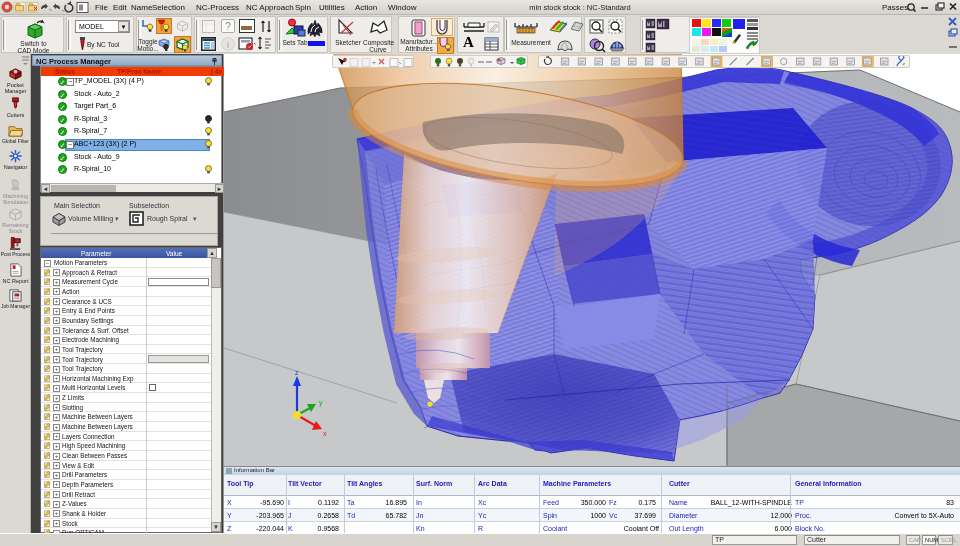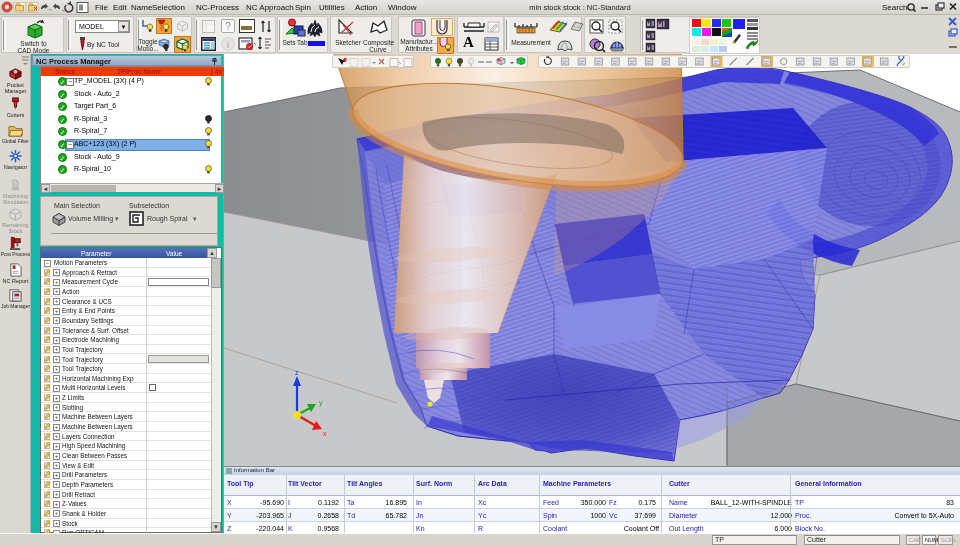--- a/index.html
+++ b/index.html
@@ -13,21 +13,21 @@
 
 #toolbar { position:absolute; left:0; top:15px; width:960px; height:39px; background:#dcd9d3; }
 .tgroup { position:absolute; top:1px; height:37px; background:#efedea; border:1px solid #c8c5bf; border-radius:1px; }
 .tgrip { position:absolute; left:1px; top:3px; width:3px; height:30px; border-left:1px solid #999; border-right:1px solid #fff; }
 .tlabel { position:absolute; font-size:6.5px; color:#222; text-align:center; line-height:7px; }
 
 #sidebar { position:absolute; left:0; top:54px; width:31px; height:479px; background:#dcd9d3; border-right:1px solid #b5b2ac; }
 .sbitem { position:absolute; left:1px; width:29px; text-align:center; font-size:5.5px; line-height:6px; color:#222; }
 .sbitem .ic { display:block; margin:0 auto 1px auto; width:15px; height:14px; }
 
-#ncpanel { position:absolute; left:31px; top:54px; width:193px; height:479px; background:#14b8a6; border-right:1px solid #9a978f; }
+#ncpanel { position:absolute; left:31px; top:54px; width:193px; height:479px; background:#404040; border-right:1px solid #9a978f; }
 #nctitle { position:absolute; left:1px; top:1px; width:190px; height:11px; background:linear-gradient(#b5c7da,#93abc4); border:1px solid #7a92ab; font-size:7.5px; font-weight:bold; color:#111; padding:1px 0 0 3px; }
 #nctree { position:absolute; left:9px; top:12px; width:182px; height:126px; background:#fff; border:1px solid #888; }
 #nchdr { position:absolute; left:0; top:0; width:183px; height:9px; background:#f03c00; color:#b01800; font-size:6.5px; font-weight:bold; }
 .trow { position:absolute; left:0; width:183px; height:12px; font-size:7px; color:#000; }
 .chk { position:absolute; left:17px; top:1px; width:9px; height:9px; border-radius:50%; background:#1fa51f; border:1px solid #0a7a0a; color:#fff; font-size:7px; line-height:9px; text-align:center; }
 .ebox { position:absolute; left:25px; top:2px; width:8px; height:8px; border:1px solid #777; background:#fff; font-size:7px; line-height:6px; text-align:center; color:#333; }
 .bulb { position:absolute; left:164px; top:1px; width:7px; height:9px; }
 
 #selpanel { position:absolute; left:9px; top:142px; width:178px; height:50px; background:#dcd9d3; border:1px solid #aaa7a0; font-size:7px; color:#333; }
 
@@ -74,21 +74,21 @@
     <span class="menu" style="left:113px">Edit</span>
     <span class="menu" style="left:131px">Name</span>
     <span class="menu" style="left:152px">Selection</span>
     <span class="menu" style="left:196px">NC-Process</span>
     <span class="menu" style="left:246px">NC Approach</span>
     <span class="menu" style="left:295px">Spin</span>
     <span class="menu" style="left:319px">Utilities</span>
     <span class="menu" style="left:355px">Action</span>
     <span class="menu" style="left:388px">Window</span>
     <span id="titletext">min stock stock : NC-Standard</span>
-    <span class="menu" style="left:882px;font-size:8px">Search</span>
+    <span class="menu" style="left:882px;font-size:8px">Passes</span>
     <svg class="abs" style="left:905px;top:1px" width="54" height="13" viewBox="0 0 54 13">
       <circle cx="6" cy="6" r="3.2" fill="none" stroke="#222" stroke-width="1.3"></circle>
       <path d="M8.3 8.3 l2.2 2.2" stroke="#222" stroke-width="1.6"></path>
       <path d="M16 7 h7" stroke="#333" stroke-width="1.6"></path>
       <rect x="31" y="4" width="6" height="5" fill="none" stroke="#333" stroke-width="1.2"></rect>
       <rect x="33" y="2" width="6" height="5" fill="#fff" stroke="#333" stroke-width="1.2"></rect>
       <path d="M45 2.5 l6 6 m0-6 l-6 6" stroke="#222" stroke-width="1.6"></path>
     </svg>
   </div>
   <div id="toolbar">

